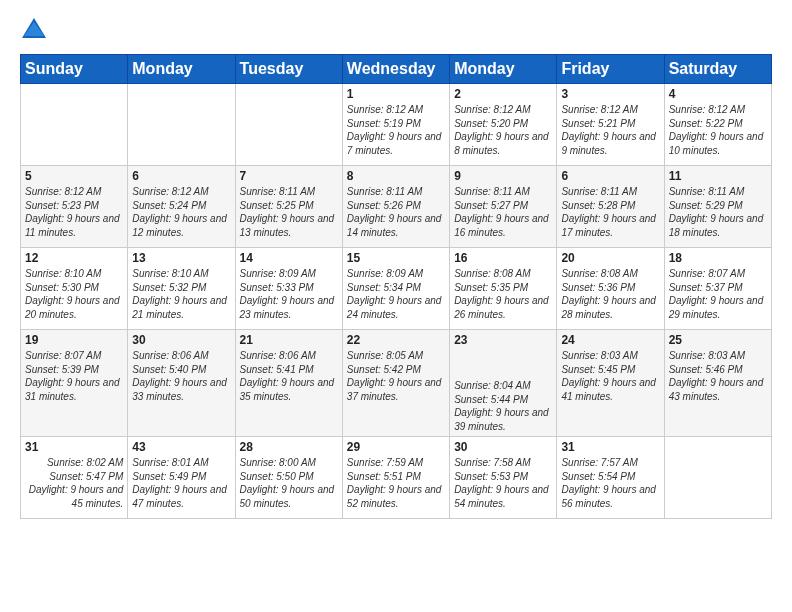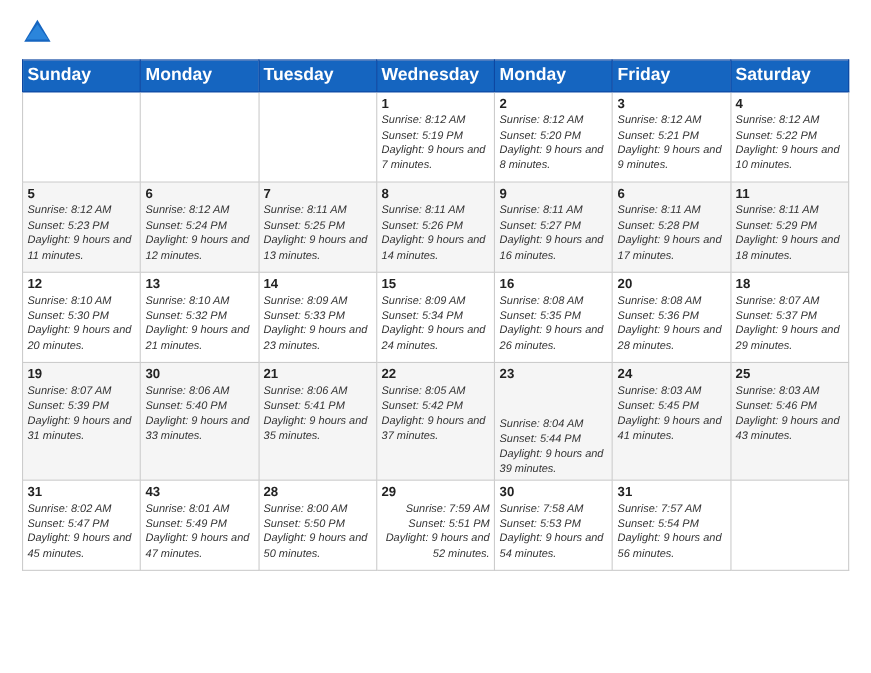--- a/index.html
+++ b/index.html
@@ -291,39 +291,39 @@
           <td>
             <span class="day-number">25</span>
             <div class="day-info" style="white-space: pre-line;">Sunrise: 8:03 AM
 Sunset: 5:46 PM
 Daylight: 9 hours and 43 minutes.</div>
           </td>
         </tr>
         <tr>
           <td>
             <span class="day-number">31</span>
-            <div class="day-info" style="white-space: pre-line;">Sunrise: 8:02 AM
+            <div class="day-info" style="white-space: pre-line; text-align: right;">Sunrise: 8:02 AM
 Sunset: 5:47 PM
 Daylight: 9 hours and 45 minutes.</div>
           </td>
           <td>
             <span class="day-number">43</span>
             <div class="day-info" style="white-space: pre-line;">Sunrise: 8:01 AM
 Sunset: 5:49 PM
 Daylight: 9 hours and 47 minutes.</div>
           </td>
           <td>
             <span class="day-number">28</span>
             <div class="day-info" style="white-space: pre-line;">Sunrise: 8:00 AM
 Sunset: 5:50 PM
 Daylight: 9 hours and 50 minutes.</div>
           </td>
           <td>
             <span class="day-number">29</span>
-            <div class="day-info" style="white-space: pre-line; text-align: right;">Sunrise: 7:59 AM
+            <div class="day-info" style="white-space: pre-line;">Sunrise: 7:59 AM
 Sunset: 5:51 PM
 Daylight: 9 hours and 52 minutes.</div>
           </td>
           <td>
             <span class="day-number">30</span>
             <div class="day-info" style="white-space: pre-line;">Sunrise: 7:58 AM
 Sunset: 5:53 PM
 Daylight: 9 hours and 54 minutes.</div>
           </td>
           <td>

